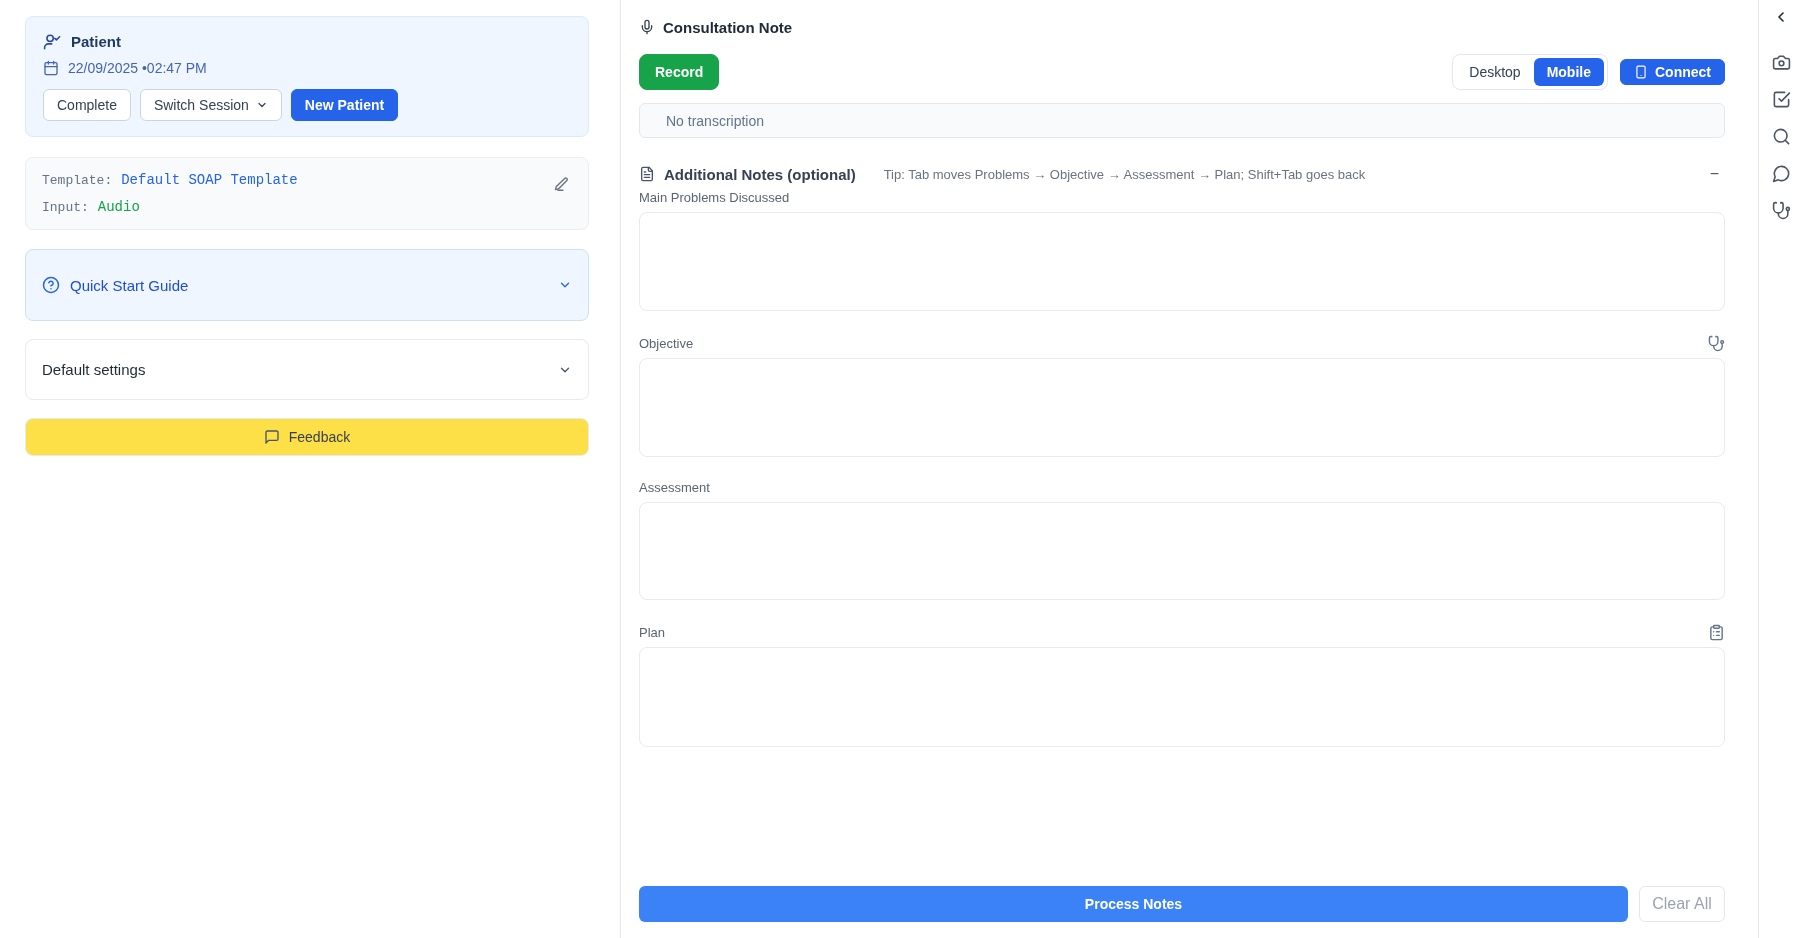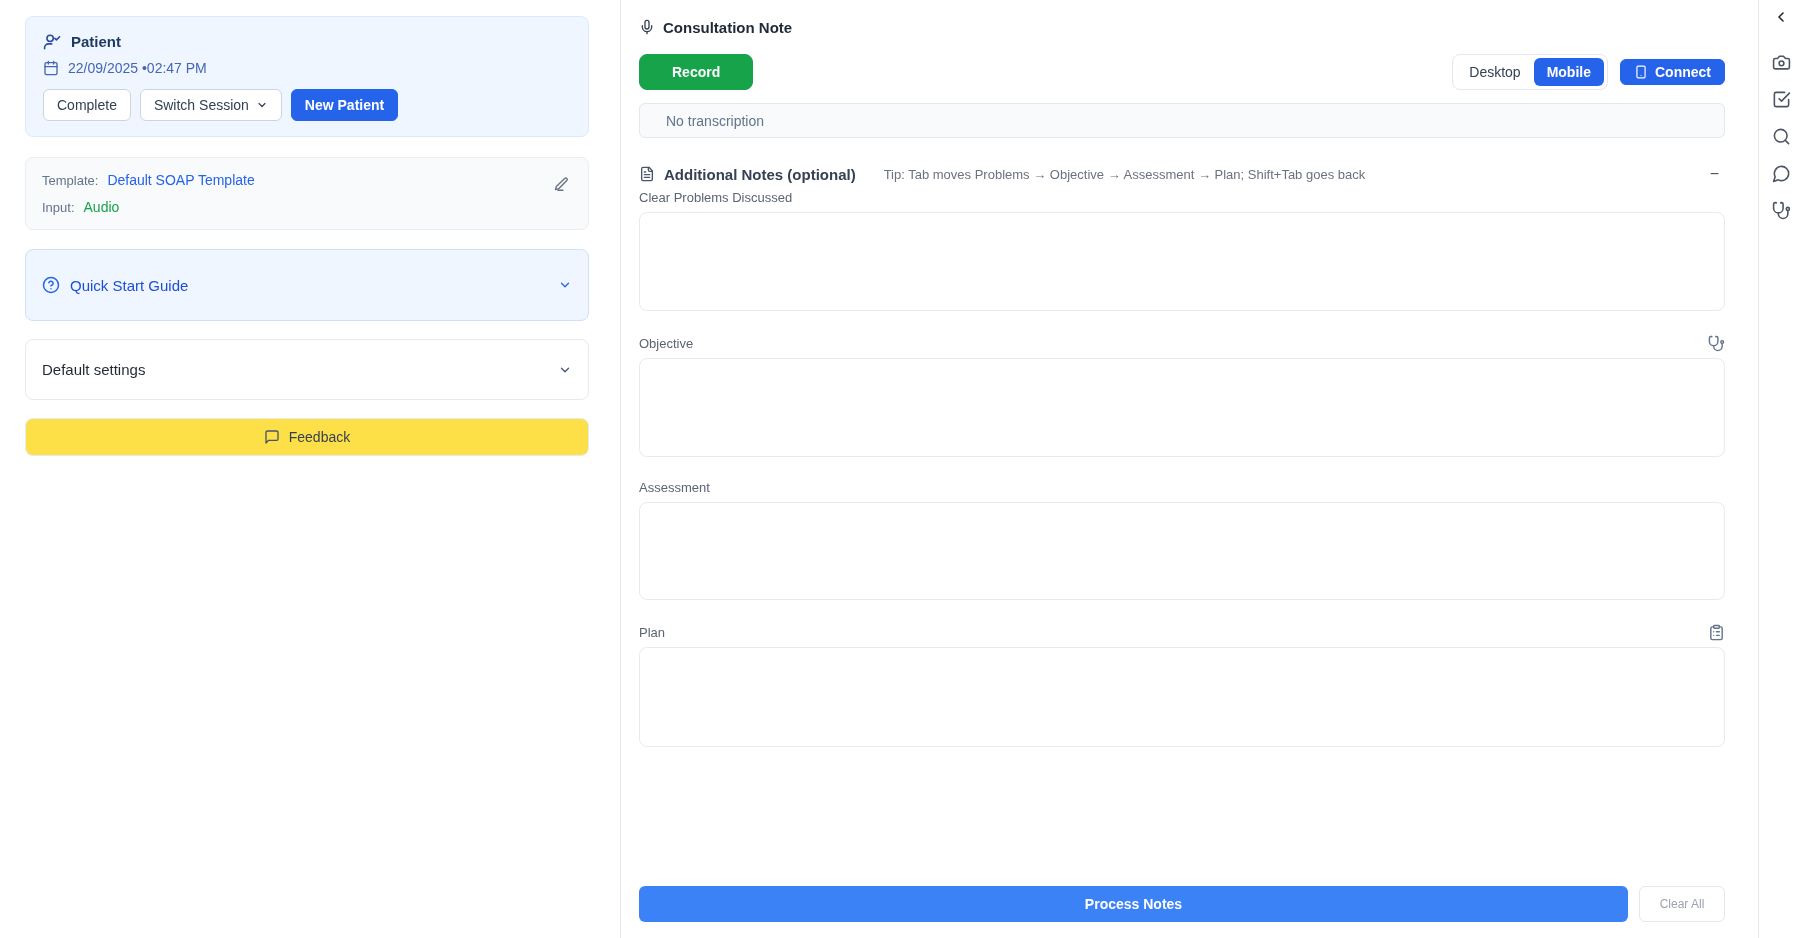--- a/index.html
+++ b/index.html
@@ -37,21 +37,21 @@
     padding: 8px 13px;
   }
   .btn-primary { background: #2563eb; border: 1px solid #2563eb; color: #ffffff; font-weight: 600; }
   .template-card {
     margin-top: 20px;
     background: #f8fafc;
     border: 1px solid #eaedf2;
     padding: 14px 16px;
     position: relative;
   }
-  .tpl-row { display: flex; align-items: baseline; gap: 9px; }
+  .tpl-row { display: flex; align-items: baseline; gap: 9px; font-family: Liberation Mono, monospace; }
   .tpl-row + .tpl-row { margin-top: 11px; }
   .muted-label { font-size: 13px; color: #64748b; }
   .tpl-link { font-size: 14px; color: #2563eb; font-weight: 500; cursor: pointer; }
   .input-value { font-size: 14px; color: #16a34a; font-weight: 500; }
   .tpl-edit { position: absolute; right: 18px; top: 18px; color: #6b7280; cursor: pointer; background: none; border: none; }
   .quickstart-card {
     margin-top: 19px;
     background: #eff6ff;
     border: 1px solid #cfe0fb;
     padding: 26px 16px;
@@ -85,21 +85,21 @@
     padding: 16px 33px 16px 18px;
     display: flex; flex-direction: column;
   }
   .main-title-row { display: flex; align-items: center; gap: 8px; height: 22px; }
   .main-title { font-size: 15px; font-weight: 700; color: #1f2937; }
   .mic { color: #374151; }
   .controls-row { display: flex; align-items: center; justify-content: space-between; margin-top: 16px; }
   .record-btn {
     background: #16a34a; border: 1px solid #16a34a; color: #ffffff;
     font-family: inherit; font-size: 14px; font-weight: 600;
-    border-radius: 8px; padding: 9px 32px; cursor: pointer;
+    border-radius: 8px; padding: 9px 15px; cursor: pointer;
   }
   .right-controls { display: flex; align-items: center; gap: 12px; }
   .segmented {
     display: flex; align-items: center;
     border: 1px solid #e2e8f0; border-radius: 8px;
     background: #ffffff; padding: 3px;
   }
   .seg-btn {
     font-family: inherit; font-size: 14px; color: #334155;
     background: transparent; border: none; border-radius: 6px;
@@ -146,21 +146,21 @@
   .bottom-row { margin-top: auto; display: flex; gap: 11px; }
   .process-btn {
     flex: 1; height: 36px;
     background: #3b82f6; border: none; border-radius: 6px;
     color: #ffffff; font-family: inherit; font-size: 14px; font-weight: 600;
     cursor: not-allowed;
   }
   .clearall-btn {
     width: 86px; height: 36px;
     background: #ffffff; border: 1px solid #e5e7eb; border-radius: 6px;
-    color: #9ca3af; font-family: inherit; font-size: 12px; cursor: pointer;
+    color: #9ca3af; font-family: inherit; font-size: 16px; cursor: pointer;
   }
 
   
   .right-toolbar {
     width: 45px; flex: none;
     border-left: 1px solid #e5e7eb;
     background: #ffffff;
     display: flex; flex-direction: column; align-items: center;
     padding-top: 6px; gap: 15px;
   }
@@ -314,21 +314,21 @@
             <path d="M14 2v4a2 2 0 0 0 2 2h4"></path>
             <path d="M16 13H8M16 17H8M10 9H8"></path>
           </svg>
       </span>
       <span class="notes-title">Additional Notes (optional)</span>
       <span class="notes-tip">Tip: Tab moves Problems → Objective → Assessment → Plan; Shift+Tab goes back</span>
       <button class="collapse-btn">−</button>
     </div>
 
     <div class="field-label-row mt2">
-      <span class="field-label">Clear Problems Discussed</span>
+      <span class="field-label">Main Problems Discussed</span>
     </div>
     <textarea class="field-textarea h99" aria-label="Main Problems Discussed" style=""></textarea>
 
     <div class="field-label-row mt22">
       <span class="field-label">Objective</span>
       <button class="field-icon-btn">
         <span>
           <svg width="17" height="17" viewBox="0 0 24 24" fill="none" stroke="currentColor" stroke-width="2" stroke-linecap="round" stroke-linejoin="round">
               <path d="M4.8 2.3A.3.3 0 1 0 5 2H4a2 2 0 0 0-2 2v5a6 6 0 0 0 6 6 6 6 0 0 0 6-6V4a2 2 0 0 0-2-2h-1a.2.2 0 1 0 .3.3"></path>
               <path d="M8 15v1a6 6 0 0 0 6 6 6 6 0 0 0 6-6v-4"></path>

